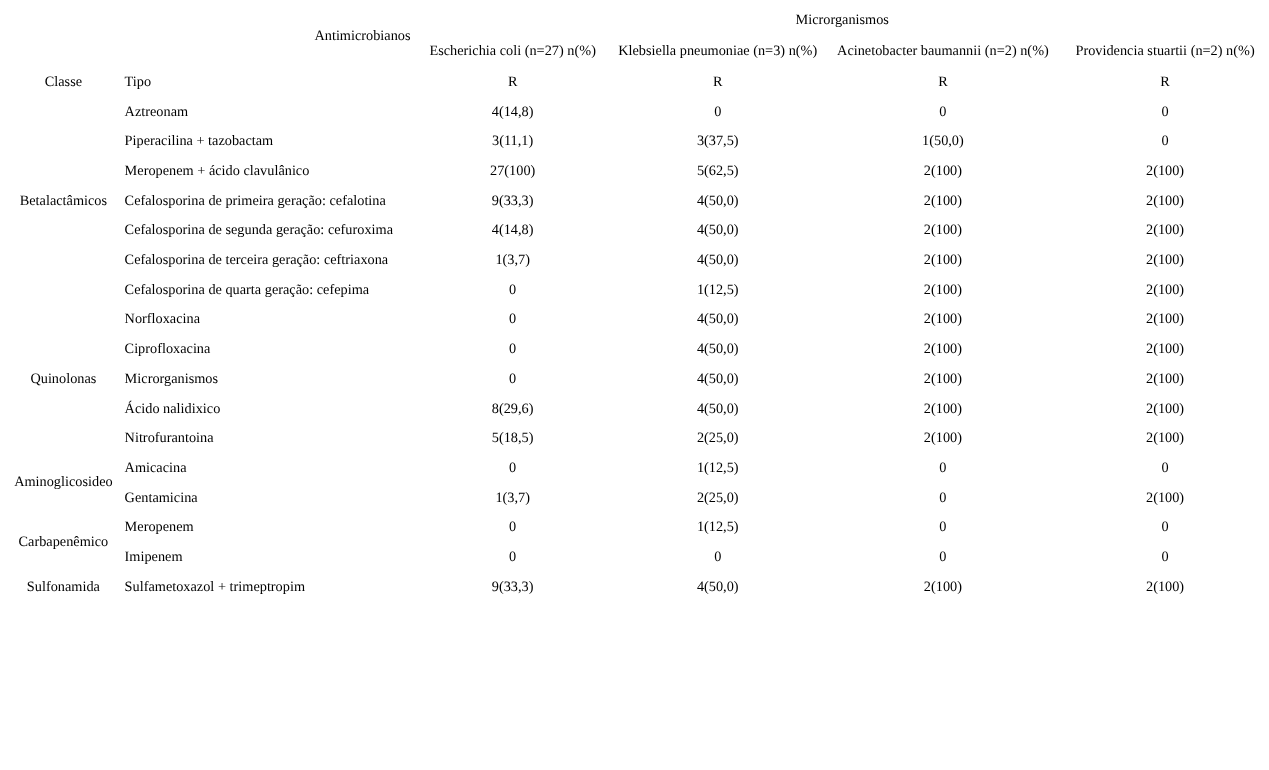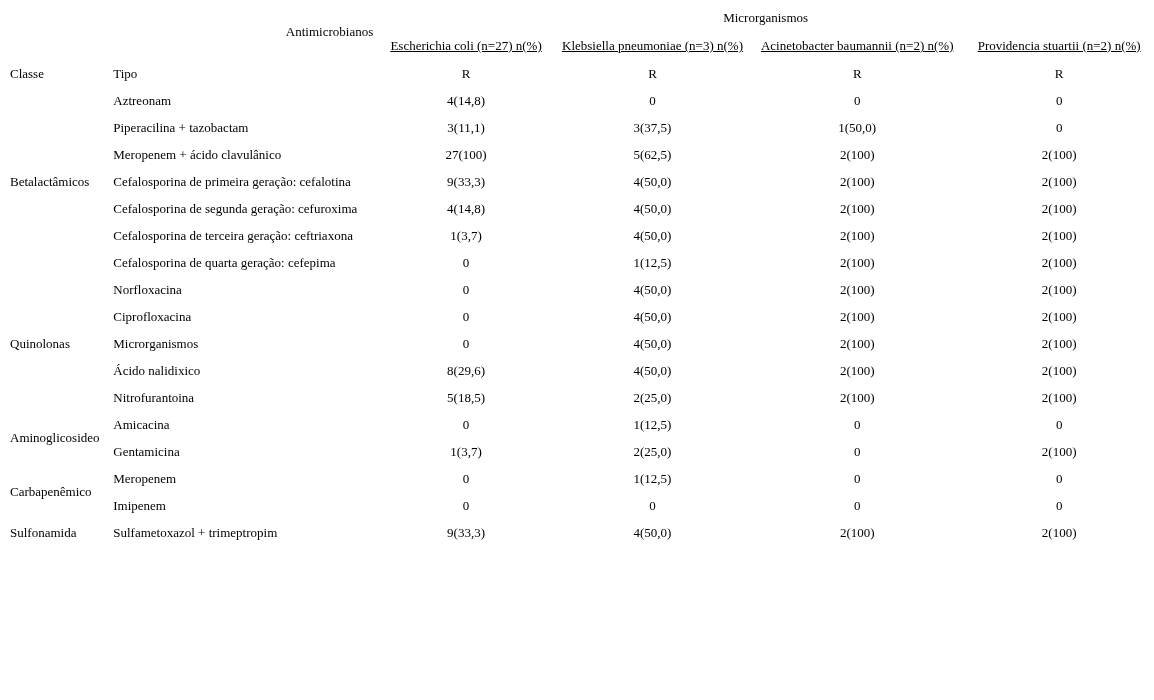--- a/index.html
+++ b/index.html
@@ -24,29 +24,29 @@
     table-layout: fixed;
   }
   table.resist td {
     padding: 0 4px;
     height: 27px;
     vertical-align: middle;
     white-space: nowrap;
     font-weight: normal;
     overflow: hidden;
   }
-  td.classe { text-align: left; width: 96px; }
+  td.classe { text-align: center; width: 96px; }
   td.tipo   { text-align: left; width: 262px; }
   td.val    { text-align: center; }
   td.c1 { width: 172px; }
   td.c2 { width: 188px; }
   td.c3 { width: 208px; }
   td.c4 { width: 184px; }
   tr.hdr1 td { height: 28px; vertical-align: middle; }
-  tr.hdr2 td { height: 28px; vertical-align: middle; text-decoration: underline; }
+  tr.hdr2 td { height: 28px; vertical-align: middle; }
   tr.hdr3 td { height: 27px; }
   td.antimicro { text-align: right; vertical-align: middle; }
 </style>
 </head>
 <body>
 
 <div class="page">
   <table class="resist">
     <tbody>
         <tr class="hdr1">

